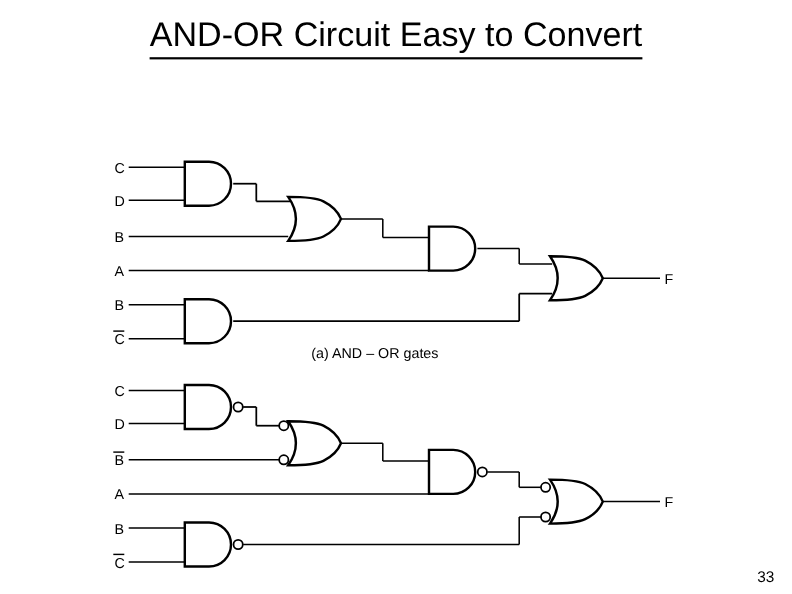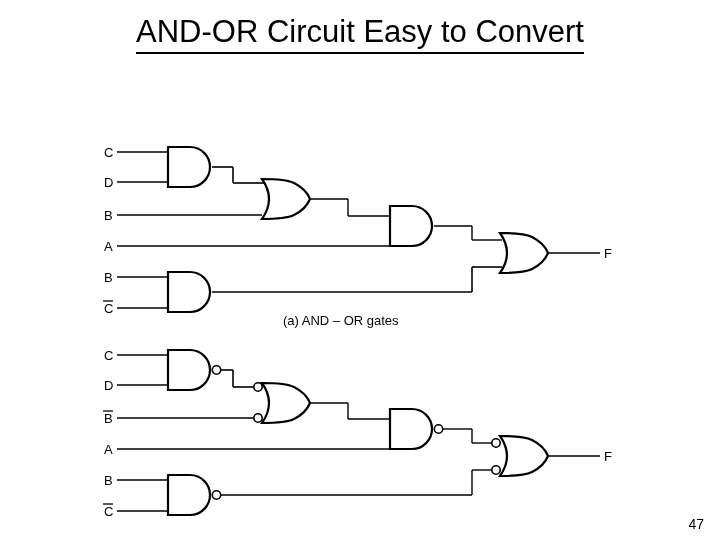--- a/index.html
+++ b/index.html
@@ -194,15 +194,15 @@
         </g>
         <circle cx="496" cy="443" r="4.2" fill="#fff" stroke="#000" stroke-width="1.6"></circle>
         <circle cx="496" cy="470" r="4.2" fill="#fff" stroke="#000" stroke-width="1.6"></circle>
 
         <line x1="548" y1="456" x2="600" y2="456" stroke="#000" stroke-width="1.4"></line>
         <text x="604" y="461" font-size="13" fill="#000">F</text>
       </g>
     </svg>
   </div>
 
-  <div id="pageno">47</div>
+  <div id="pageno">33</div>
 
 </div>
 
 </body></html>

